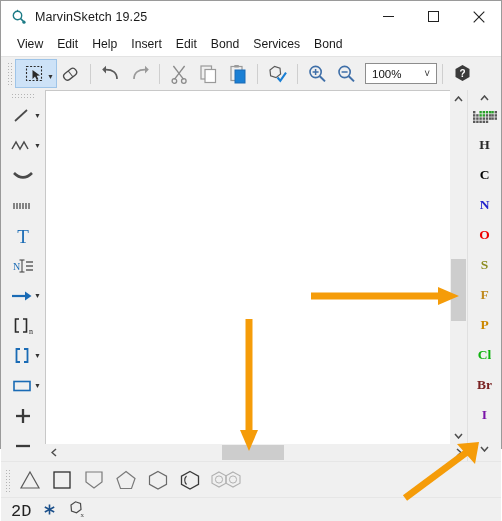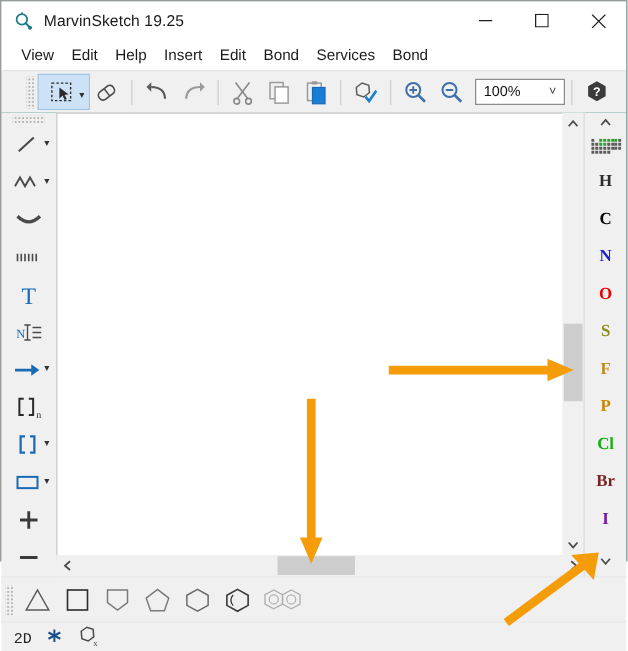--- a/index.html
+++ b/index.html
@@ -53,21 +53,21 @@
     padding: 3px 7px;
     white-space: nowrap;
   }
 
   
   .toolbar {
     height: 34px; min-height: 34px;
     background: #f0f0f0;
     border-top: 1px solid #e3e3e3;
     display: flex; align-items: center;
-    padding-left: 20px;
+    padding-left: 5px;
     position: relative;
   }
   .grip {
     width: 7px; height: 26px;
     margin-right: 3px;
     background-image: radial-gradient(#b4b4b4 40%, transparent 41%);
     background-size: 3px 3px;
     background-position: 1px 1px;
   }
   .tb-btn {
@@ -219,21 +219,21 @@
   }
 
   
   .statusbar {
     height: 27px; min-height: 27px;
     background: #f0f0f0;
     display: flex; align-items: center;
     padding-left: 10px; gap: 12px;
     border-top: 1px solid #e6e6e6;
   }
-  .status-2d { font-size: 12px; color: #222; font-family: "Liberation Mono", monospace; }
+  .status-2d { font-size: 17px; color: #222; font-family: "Liberation Mono", monospace; }
 
   
   .anno {
     position: absolute;
     background: #f59c09;
     color: #000;
     font-size: 14.5px;
     display: flex; align-items: center; justify-content: center;
     box-shadow: 2px 3px 4px rgba(0,0,0,.28);
     z-index: 40;

